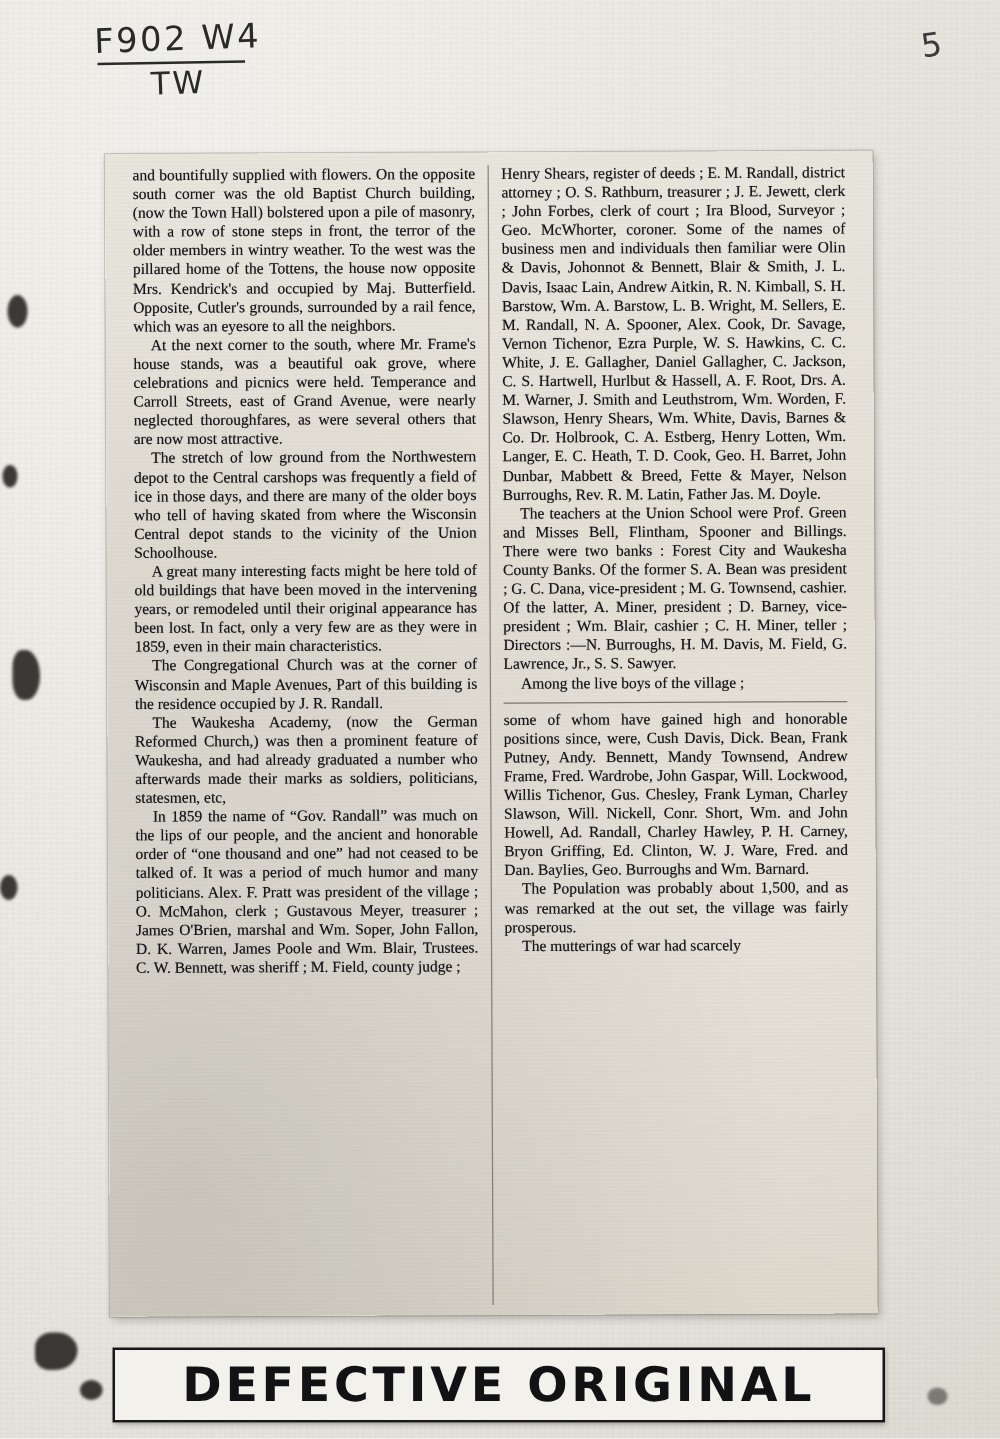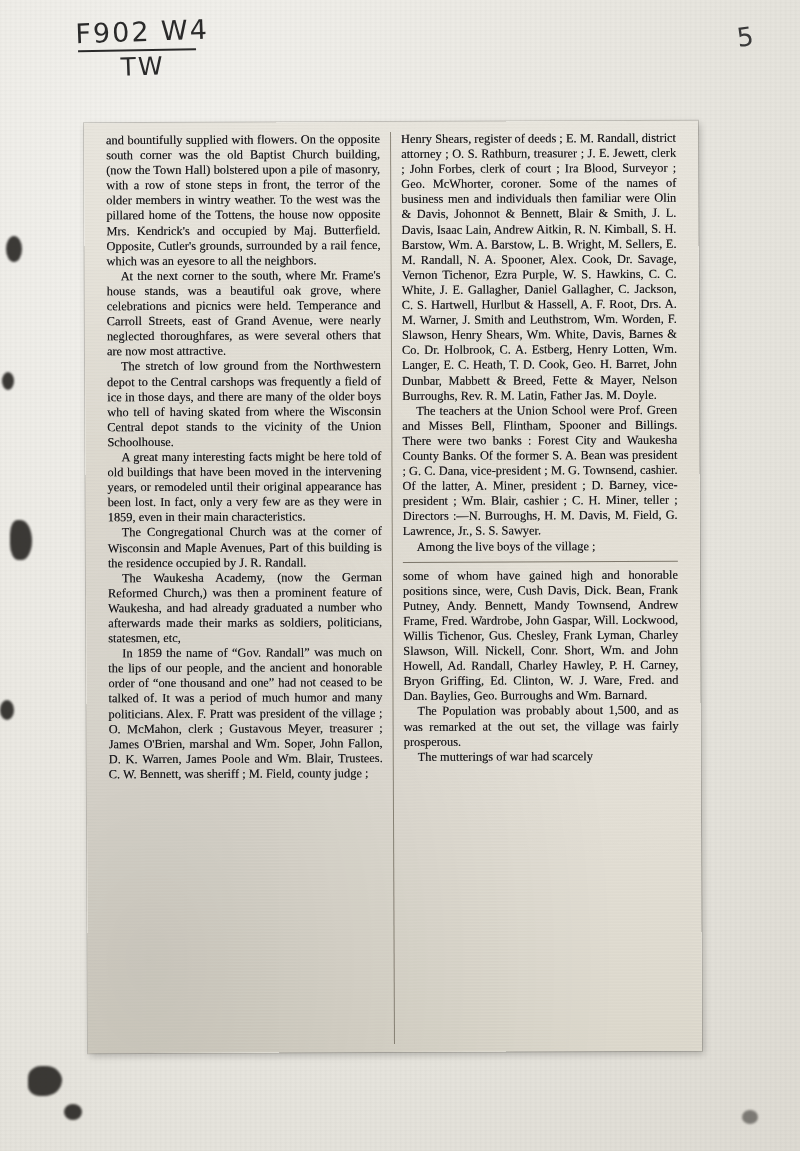--- a/index.html
+++ b/index.html
@@ -207,13 +207,16 @@
         <div class="col-body">
           <p class="no-indent">some of whom have gained high and honorable positions since, were, Cush Davis, Dick. Bean, Frank Putney, Andy. Bennett, Mandy Townsend, Andrew Frame, Fred. Wardrobe, John Gaspar, Will. Lockwood, Willis Tichenor, Gus. Chesley, Frank Lyman, Charley Slawson, Will. Nickell, Conr. Short, Wm. and John Howell, Ad. Randall, Charley Hawley, P. H. Carney, Bryon Griffing, Ed. Clinton, W. J. Ware, Fred. and Dan. Baylies, Geo. Burroughs and Wm. Barnard.</p>
           <p>The Population was probably about 1,500, and as was remarked at the out set, the village was fairly prosperous.</p>
           <p>The mutterings of war had scarcely</p>
         </div>
       </div>
 
     </div>
   </div>
 
+  <div id="defective-stamp">
+    <span>DEFECTIVE ORIGINAL</span>
+  </div>
 </div>
 
 </body></html>

